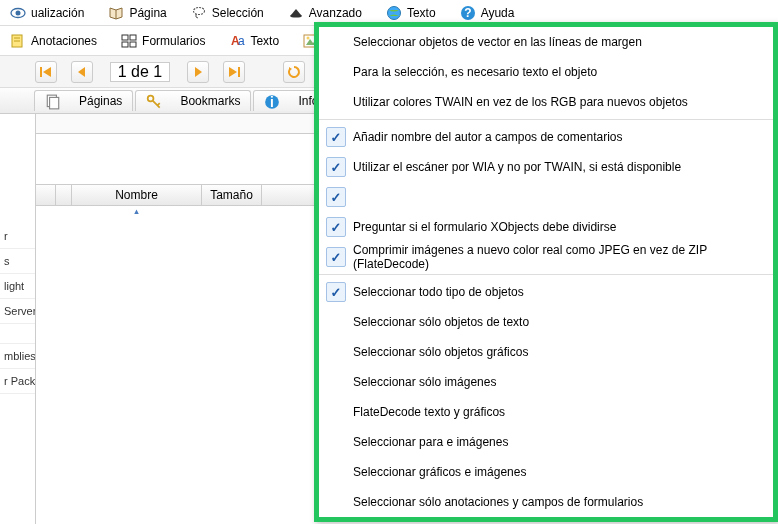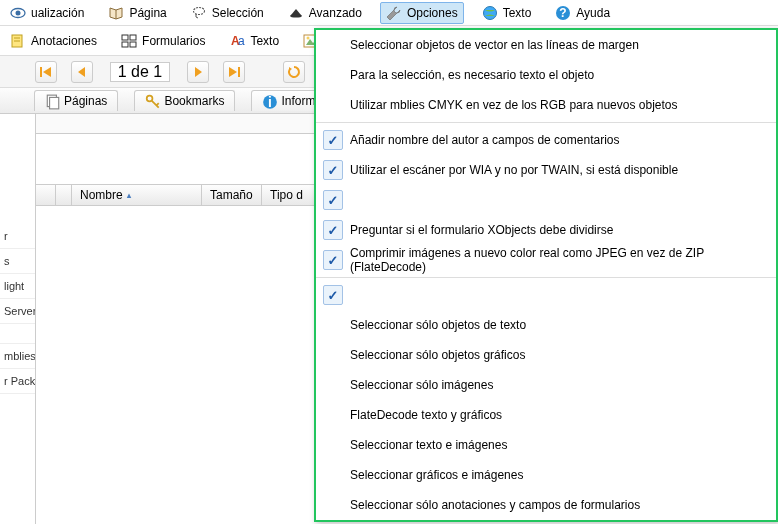--- a/index.html
+++ b/index.html
@@ -14,38 +14,38 @@
 .tbtn.active { background: #cde6f7; border: 1px solid #7eb4ea; padding: 2px 5px; }
 
 .ico { display: inline-block; width: 16px; height: 16px; line-height: 16px; text-align: center; font-size: 14px; }
 .ico svg { width: 16px; height: 16px; vertical-align: top; }
 
 .nav-btn { width: 22px; height: 22px; display: inline-flex; align-items: center; justify-content: center; border: 1px solid #ccc; border-radius: 3px; background: linear-gradient(#fff,#eee); margin: 0 1px; }
 .nav-btn svg { width: 14px; height: 14px; }
 .page-input { width: 60px; height: 20px; text-align: center; border: 1px solid #ccc; background: #fff; margin: 0 4px; font-size: 16px; }
 
 .tab-strip { display: flex; align-items: center; height: 26px; border-bottom: 1px solid #ccc; background: linear-gradient(#fdfdfd,#ececec); padding-left: 4px; }
-.tab { display: inline-flex; align-items: center; gap: 5px; padding: 3px 10px; border: 1px solid #ccc; border-bottom: none; border-radius: 3px 3px 0 0; background: linear-gradient(#fff,#f0f0f0); margin-right: 16px; }
+.tab { display: inline-flex; align-items: center; gap: 20px; padding: 3px 10px; border: 1px solid #ccc; border-bottom: none; border-radius: 3px 3px 0 0; background: linear-gradient(#fff,#f0f0f0); margin-right: 2px; }
 .tab .ico { width: 14px; height: 14px; font-size: 12px; }
 
 .content { display: flex; height: calc(524px - 26px - 30px - 32px - 26px); }
 .left-panel { width: 36px; border-right: 1px solid #ccc; background: #fff; overflow: hidden; }
 .left-panel .item { padding: 6px 4px; font-size: 11px; color: #333; white-space: nowrap; border-bottom: 1px solid #eee; }
 
 .main-panel { flex: 1; background: #fff; position: relative; }
 .grid-header { display: flex; height: 22px; border-bottom: 1px solid #ccc; margin-top: 70px; border-top: 1px solid #ccc; background: linear-gradient(#fdfdfd,#e9e9e9); }
 .gh-spacer { width: 20px; border-right: 1px solid #ccc; }
 .gh-size { width: 16px; border-right: 1px solid #ccc; }
-.gh-cell { padding: 3px 8px; border-right: 1px solid #ccc; display: flex; align-items: center; gap: 4px; }
+.gh-cell { padding: 3px 8px; border-right: 1px solid #ccc; display: flex; align-items: center; gap: 4px; flex-direction: column; }
 .gh-cell.name { width: 130px; }
 .gh-cell.size { width: 60px; }
 .gh-cell.type { flex: 1; }
 .sort-arrow { font-size: 9px; color: #4a7dbf; }
 
-.dropdown { position: absolute; left: 314px; top: 28px; width: 464px; background: #fff; border: 2px solid #22c55e; box-shadow: 2px 2px 6px rgba(0,0,0,0.25); z-index: 100; }
+.dropdown { position: absolute; left: 314px; top: 22px; width: 464px; background: #fff; border: 5px solid #22c55e; box-shadow: 2px 2px 6px rgba(0,0,0,0.25); z-index: 100; }
 .dropdown .ditem { display: flex; align-items: center; min-height: 30px; }
 .dropdown .check-col { width: 34px; display: flex; justify-content: center; }
 .dropdown .check-box { width: 20px; height: 20px; border: 1px solid #a3c2e6; background: #eaf3fb; border-radius: 2px; display: flex; align-items: center; justify-content: center; color: #1e5aa8; font-size: 13px; font-weight: bold; }
 .dropdown .dlabel { flex: 1; padding-right: 8px; }
 .dropdown .sep { height: 1px; background: #ddd; margin: 2px 0; }
 
 .key-ico { color: #d4a020; }
 </style>
 </head>
 <body>
@@ -71,26 +71,20 @@
           <path d="M5 9 Q4 13 7 13" fill="none" stroke="#555"></path>
         </svg></span>
     <span>Selección</span>
   </div>
   <div class="tbtn">
     <span class="ico"><svg viewBox="0 0 16 16">
           <path d="M3 10 L8 4 L13 10 Z" fill="#333"></path>
           <ellipse cx="8" cy="11" rx="6" ry="1.6" fill="#333"></ellipse>
         </svg></span>
     <span>Avanzado</span>
-  </div>
-  <div class="tbtn active" style="margin-left:0px;">
-    <span class="ico"><svg viewBox="0 0 16 16">
-          <path d="M11 2 a3 3 0 1 0 3 3 L11 8 L4 15 L1 12 L8 5 Z" fill="#999" stroke="#666" stroke-width="0.6"></path>
-        </svg></span>
-    <span>Opciones</span>
   </div>
   <div class="tbtn">
     <span class="ico"><svg viewBox="0 0 16 16">
           <circle cx="8" cy="8" r="6.5" fill="#3fa9f5" stroke="#2a7ab0"></circle>
           <path d="M3 5 Q8 8 13 5 M3 11 Q8 8 13 11" fill="#6fbf4b" stroke="none"></path>
         </svg></span>
     <span>Texto</span>
   </div>
   <div class="tbtn">
     <span class="ico"><svg viewBox="0 0 16 16">
@@ -241,21 +235,21 @@
   <div class="ditem">
       <div class="check-col"></div>
       <div class="dlabel">Seleccionar objetos de vector en las líneas de margen</div>
     </div>
   <div class="ditem">
       <div class="check-col"></div>
       <div class="dlabel">Para la selección, es necesario texto el objeto</div>
     </div>
   <div class="ditem">
       <div class="check-col"></div>
-      <div class="dlabel">Utilizar mblies CMYK en vez de los RGB para nuevos objetos</div>
+      <div class="dlabel">Utilizar colores TWAIN en vez de los RGB para nuevos objetos</div>
     </div>
   <div class="sep"></div>
 
   <div class="ditem">
       <div class="check-col">
         <div class="check-box">✓</div>
       </div>
       <div class="dlabel">Añadir nombre del autor a campos de comentarios</div>
     </div>
   <div class="ditem">
@@ -280,40 +274,41 @@
         <div class="check-box">✓</div>
       </div>
       <div class="dlabel">Comprimir imágenes a nuevo color real como JPEG en vez de ZIP (FlateDecode)</div>
     </div>
   <div class="sep"></div>
 
   <div class="ditem">
       <div class="check-col">
         <div class="check-box">✓</div>
       </div>
+      <div class="dlabel">Seleccionar todo tipo de objetos</div>
     </div>
   <div class="ditem">
       <div class="check-col"></div>
       <div class="dlabel">Seleccionar sólo objetos de texto</div>
     </div>
   <div class="ditem">
       <div class="check-col"></div>
       <div class="dlabel">Seleccionar sólo objetos gráficos</div>
     </div>
   <div class="ditem">
       <div class="check-col"></div>
       <div class="dlabel">Seleccionar sólo imágenes</div>
     </div>
   <div class="ditem">
       <div class="check-col"></div>
       <div class="dlabel">FlateDecode texto y gráficos</div>
     </div>
   <div class="ditem">
       <div class="check-col"></div>
-      <div class="dlabel">Seleccionar texto e imágenes</div>
+      <div class="dlabel">Seleccionar para e imágenes</div>
     </div>
   <div class="ditem">
       <div class="check-col"></div>
       <div class="dlabel">Seleccionar gráficos e imágenes</div>
     </div>
   <div class="ditem">
       <div class="check-col"></div>
       <div class="dlabel">Seleccionar sólo anotaciones y campos de formularios</div>
     </div>
 </div>

